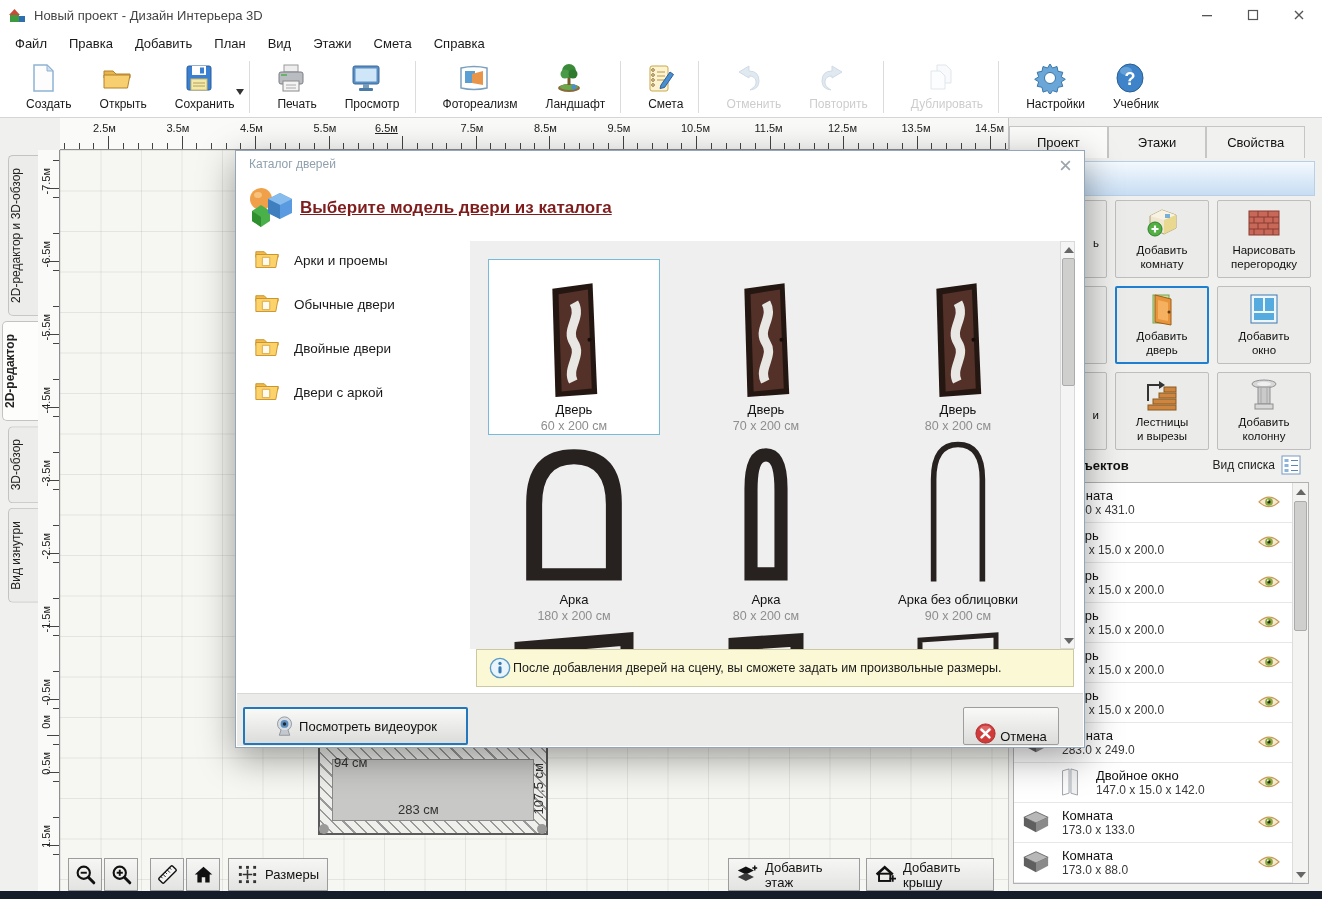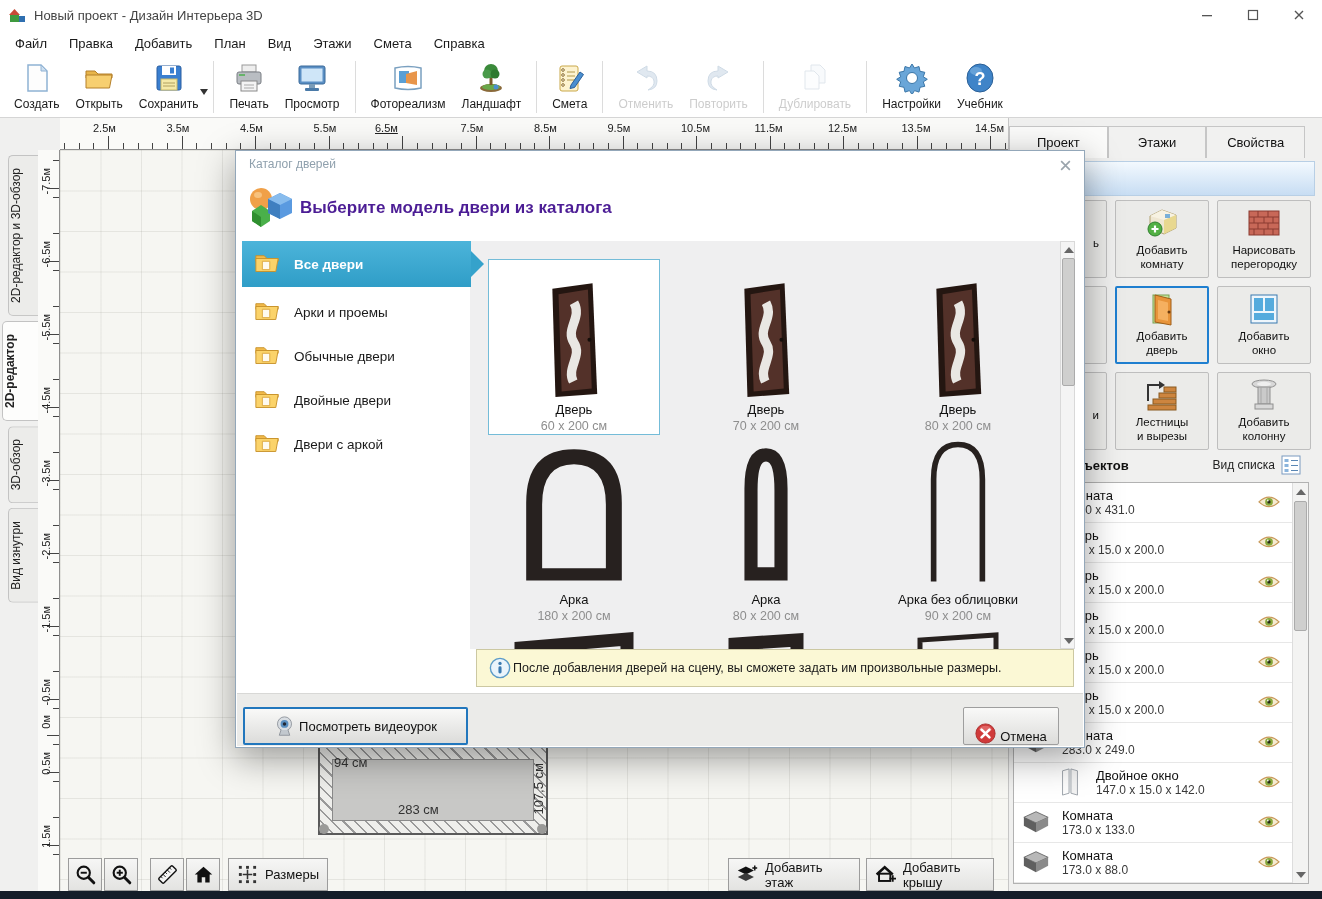--- a/index.html
+++ b/index.html
@@ -17,21 +17,21 @@
 
   
   .menubar{position:absolute;left:0;top:30px;right:0;height:26px;background:#fff;display:flex;align-items:center;padding-left:4px;}
   .menu-item{padding:4px 11px;font-size:13px;color:#1a1a1a;cursor:default;}
 
   
   .toolbar{position:absolute;left:0;top:56px;right:0;height:62px;background:#fff;border-bottom:1px solid #d5d5d5;display:flex;align-items:center;padding-left:6px;}
   .tb-btn{display:flex;flex-direction:column;align-items:center;justify-content:center;height:56px;padding:2px 8px;position:relative;}
   .tb-btn .ticon{width:32px;height:32px;}
   .tb-btn .ticon svg{width:32px;height:32px;}
-  .tb-btn .tlabel{font-size:12px;color:#1a1a1a;margin-top:3px;white-space:nowrap;}
+  .tb-btn .tlabel{font-size:12px;color:#1a1a1a;margin-top:3px;white-space:nowrap;margin-left:12px;}
   .tb-btn.disabled{opacity:.5;}
   .tb-btn.disabled .tlabel{color:#9a9a9a;}
   .tb-sep{width:1px;height:52px;background:#dcdcdc;margin:0 7px;flex:0 0 1px;}
   .dd-arrow{position:absolute;right:-2px;top:30px;width:8px;height:6px;}
 
   
   .hruler{position:absolute;left:60px;top:118px;width:948px;height:32px;background:#fafaf8;border-bottom:1px solid #8f8f8f;overflow:hidden;}
   .hlab{position:absolute;top:4px;font-size:11px;color:#222;}
   .htick{position:absolute;bottom:0;width:1px;height:6px;background:#444;}
   .htick.tall{height:13px;}
@@ -97,21 +97,21 @@
   .tri-down{width:0;height:0;border-left:5px solid transparent;border-right:5px solid transparent;border-top:6px solid #666;}
   .sb-thumb{position:absolute;left:1px;width:13px;background:#cfcfce;border:1px solid #ababab;border-radius:2px;}
 
   
   .dialog{position:absolute;left:235px;top:150px;width:850px;height:598px;background:#fff;border:1px solid #93a7b9;
     box-shadow:0 10px 34px rgba(0,0,0,.38);z-index:40;}
   .dlg-title{position:absolute;left:13px;top:6px;font-size:12px;color:#8fa0ad;}
   .dlg-close{position:absolute;right:10px;top:5px;width:18px;height:18px;display:flex;align-items:center;justify-content:center;}
   .dlg-close svg{width:13px;height:13px;}
   .dlg-logo{position:absolute;left:12px;top:36px;width:46px;height:40px;}
-  .dlg-heading{position:absolute;left:64px;top:47px;font-size:17px;font-weight:600;color:#4c1d95;}
+  .dlg-heading{position:absolute;left:64px;top:47px;font-size:17px;font-weight:600;color:#7f1d1d;text-decoration:underline;}
   .dlg-cats{position:absolute;left:6px;top:90px;width:228px;bottom:62px;background:#fff;}
   .cat{height:38px;margin-bottom:6px;display:flex;align-items:center;gap:14px;padding-left:12px;font-size:13.5px;color:#1a1a1a;}
   .cat .ficon{width:26px;height:24px;flex:0 0 26px;}
   .cat.selected{height:46px;width:229px;background:linear-gradient(#4cb4da,#2f9dc7);color:#fff;font-weight:bold;position:relative;z-index:3;}
   .cat.selected::after{content:"";position:absolute;right:-13px;top:50%;margin-top:-13px;
     border-left:13px solid #35a2cb;border-top:13px solid transparent;border-bottom:13px solid transparent;}
   .dlg-grid{position:absolute;left:234px;top:90px;width:593px;height:408px;background:#efeff0;overflow:hidden;
     display:grid;grid-template-columns:172px 172px 172px;grid-template-rows:176px 186px 46px;column-gap:20px;row-gap:4px;padding:18px 0 0 18px;}
   .cell{display:flex;flex-direction:column;align-items:center;border:1px solid transparent;}
   .cell.selected{background:#fff;border:1px solid #74bcd8;}
@@ -927,30 +927,20 @@
         <ellipse cx="10" cy="8" rx="4" ry="3" fill="#f8c888" opacity="0.85"></ellipse>
         <polygon points="13,40 4,34 4,24 13,18 22,24 22,34" fill="#4ab04a"></polygon>
         <polygon points="13,40 4,34 4,24 13,30" fill="#2f8f2f"></polygon>
         <polygon points="32,6 44,12 44,26 32,32 20,26 20,12" fill="#5a9ae0"></polygon>
         <polygon points="32,6 44,12 32,18 20,12" fill="#88bced"></polygon>
         <polygon points="32,18 32,32 20,26 20,12" fill="#3f7fc0"></polygon>
       </svg>
     </span>
   <div class="dlg-heading">Выберите модель двери из каталога</div>
   <div class="dlg-cats">
-      <div class="cat selected">
-    <span class="ficon">
-          <svg viewBox="0 0 28 24">
-            <path d="M2 4 h9 l3 3 h12 v3 H2z" fill="#f2bb4a" stroke="#c8922a"></path>
-            <path d="M2 7 h24 l-2.5 14 H2z" fill="#fbd36a" stroke="#c8922a"></path>
-            <path d="M9 10 h8 v9 h-8z" fill="#fff" stroke="#d8a23a" opacity="0.9"></path>
-          </svg>
-        </span>
-    <span>Все двери</span>
-  </div>
       <div class="cat">
     <span class="ficon">
           <svg viewBox="0 0 28 24">
             <path d="M2 4 h9 l3 3 h12 v3 H2z" fill="#f2bb4a" stroke="#c8922a"></path>
             <path d="M2 7 h24 l-2.5 14 H2z" fill="#fbd36a" stroke="#c8922a"></path>
             <path d="M9 10 h8 v9 h-8z" fill="#fff" stroke="#d8a23a" opacity="0.9"></path>
           </svg>
         </span>
     <span>Арки и проемы</span>
   </div>

